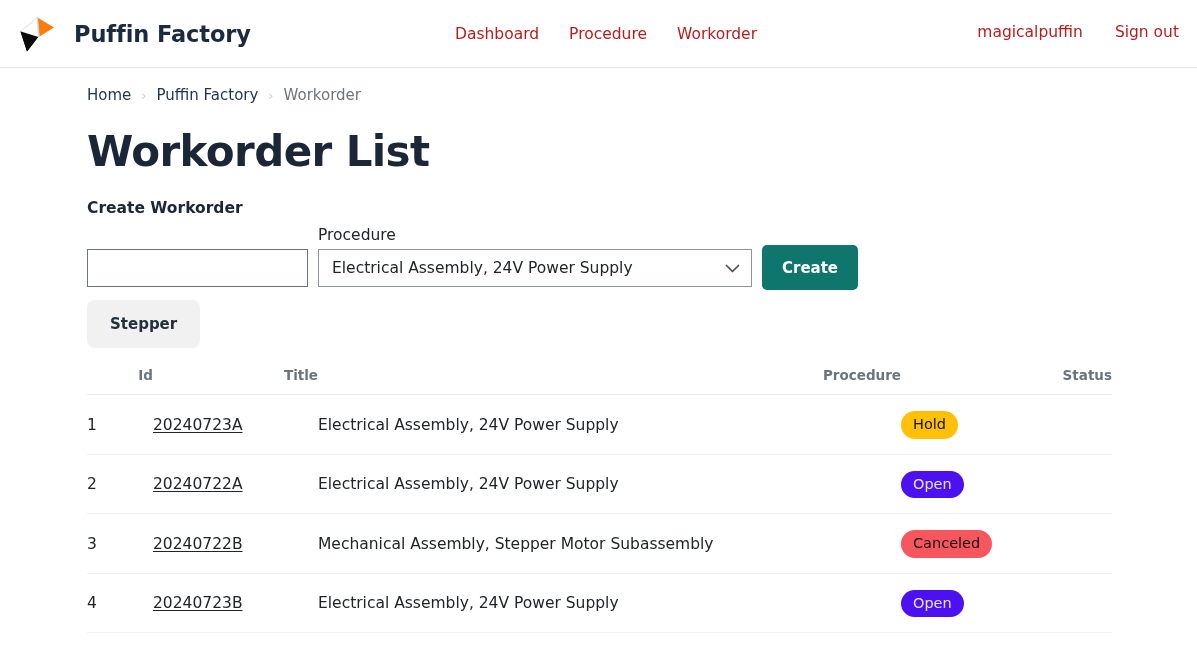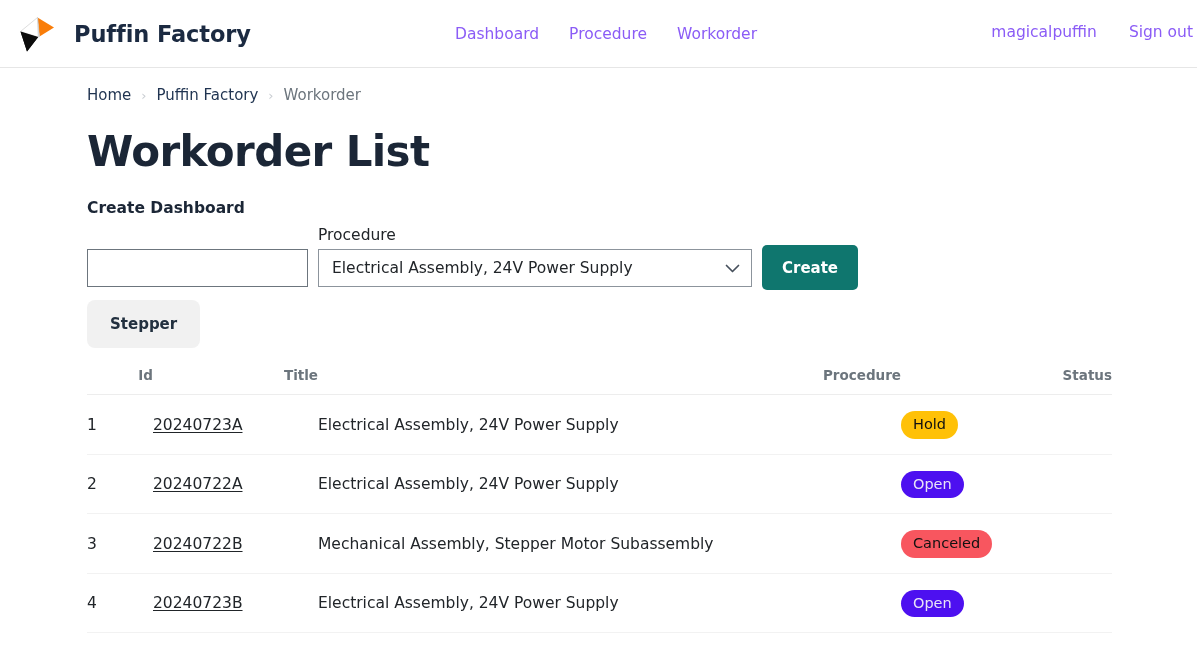--- a/index.html
+++ b/index.html
@@ -47,30 +47,30 @@
     position: absolute;
     left: 455px;
     top: 0;
     height: 68px;
     display: flex;
     align-items: center;
     gap: 30px;
   }
   .nav-right {
     position: absolute;
-    right: 4px;
+    right: 18px;
     top: 0;
     height: 64px;
     display: flex;
     align-items: center;
     gap: 32px;
   }
   .nav-link {
     font-size: 15.5px;
-    color: #8b5cf6;
+    color: #b91c1c;
     text-decoration: none;
     white-space: nowrap;
   }
 
   
   .page {
     padding: 0 0 0 87px;
   }
   .breadcrumb {
     display: flex;
@@ -271,21 +271,21 @@
   <nav class="breadcrumb">
     <a class="crumb-link" href="#">Home</a>
     <span class="crumb-sep">›</span>
     <a class="crumb-link" href="#">Puffin Factory</a>
     <span class="crumb-sep">›</span>
     <span class="crumb-current">Workorder</span>
   </nav>
 
   <h1 class="page-title">Workorder List</h1>
 
-  <div class="section-label">Create Dashboard</div>
+  <div class="section-label">Create Workorder</div>
 
   <form class="create-form">
 
     <div class="field">
       <input class="text-input" type="text" placeholder="" style="">
     </div>
 
     <div class="field">
       <label class="field-label">Procedure</label>
       <div class="select-wrap">

